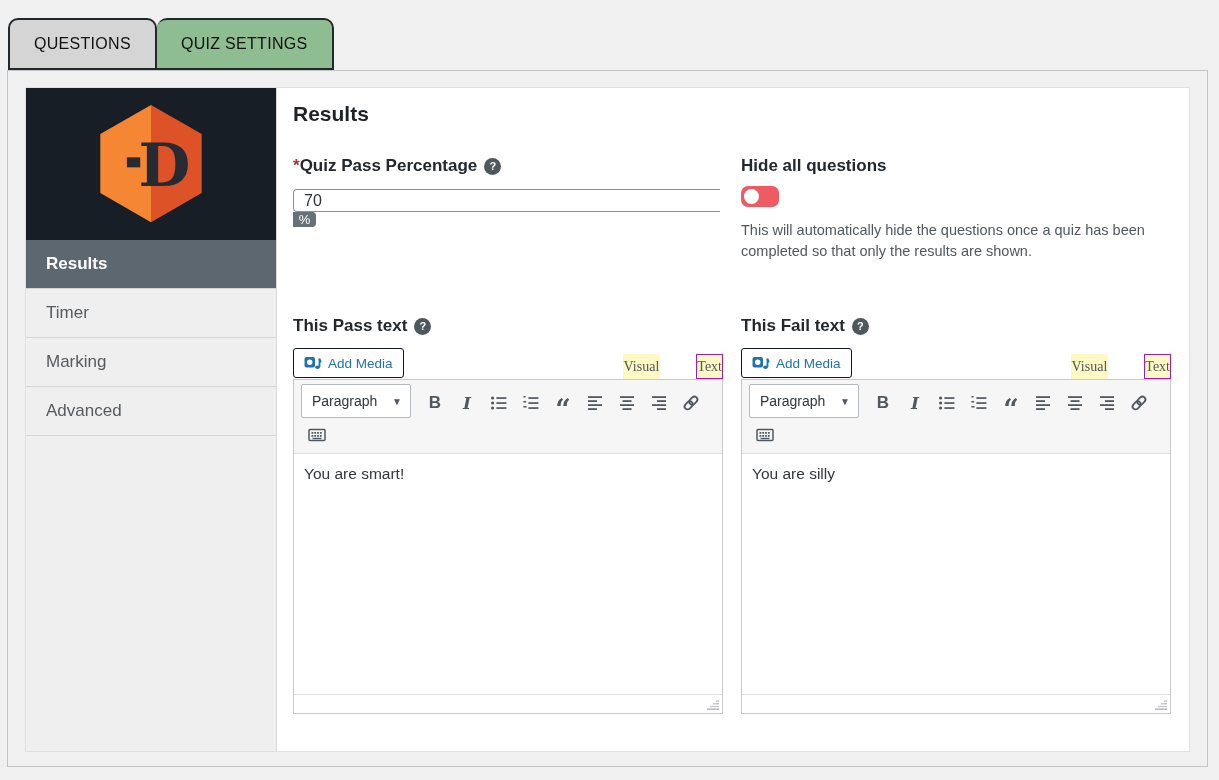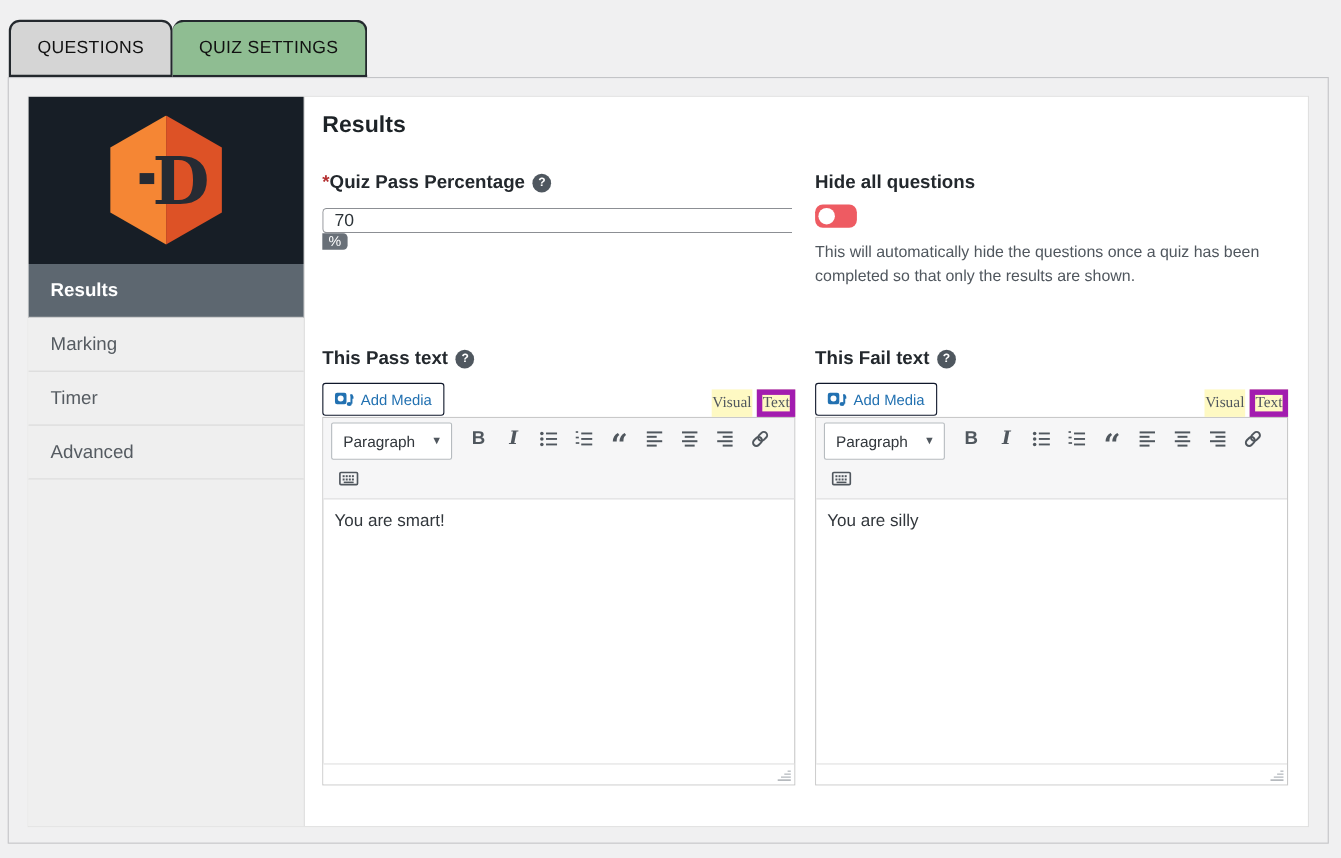--- a/index.html
+++ b/index.html
@@ -85,25 +85,25 @@
   .add-media-btn {
     display:flex; align-items:center; gap:6px; height:30px; padding:0 10px;
     background:#fff; border:1px solid #0f172a; border-radius:3px; color:#2271b1;
     font-size:13.5px; cursor:pointer; font-family:inherit; margin-bottom:1px;
   }
   .switch-tabs { display:flex; gap:4px; }
   .switch-btn {
     height:25px; padding:0 0; font-size:14px; color:#50575e; cursor:pointer;
     background:#fef9c3; border:1px solid transparent; font-family:Liberation Serif, serif;
   }
-  .switch-btn.text-mode { border:5px solid #a21caf; }
+  .switch-btn.text-mode { border:1px solid #a21caf;margin-left:32px; }
 
   .editor-box { border:1px solid #c9c9c9; height:335px; display:flex; flex-direction:column; background:#fff; }
   .mce-toolbar { background:#f6f6f7; border-bottom:1px solid #dedede; padding:4px 7px 3px 7px; }
-  .tb-row { display:flex; align-items:flex-start; }
+  .tb-row { display:flex; align-items:flex-end; }
   .tb-row + .tb-row { margin-top:2px; }
   .para-select {
     width:110px; height:34px; background:#fff; border:1px solid #b6bbbf; border-radius:2px;
     display:flex; align-items:center; justify-content:space-between; padding:0 8px 0 10px;
     font-size:14px; color:#32373c; cursor:pointer; margin-right:8px;
   }
   .dd-arrow { font-size:10px; color:#50575e; }
   .tb-btn {
     width:30px; height:30px; display:flex; align-items:center; justify-content:center;
     background:transparent; border:none; cursor:pointer; margin:0 1px; color:#50575e;
@@ -203,22 +203,22 @@
     <aside class="sidebar">
       <div class="logo-block">
         <svg width="106" height="118" viewBox="0 0 126 142">
           <polygon points="63,0 63,141 2,106 2,35" fill="#f58634"></polygon>
           <polygon points="63,0 124,35 124,106 63,141" fill="#dd5226"></polygon>
           <rect x="34" y="63" width="16" height="12" fill="#262b33"></rect>
           <text x="48" y="97" font-family="DejaVu Serif, serif" font-weight="bold" font-size="72" fill="#262b33">D</text>
         </svg>
       </div>
       <div class="side-item active">Results</div>
+      <div class="side-item">Timer</div>
       <div class="side-item">Marking</div>
-      <div class="side-item">Timer</div>
       <div class="side-item">Advanced</div>
       <div class="side-filler"></div>
     </aside>
 
     <main class="main">
       <h1 class="page-title">Results</h1>
 
       <div class="grid">
 
         <section>

